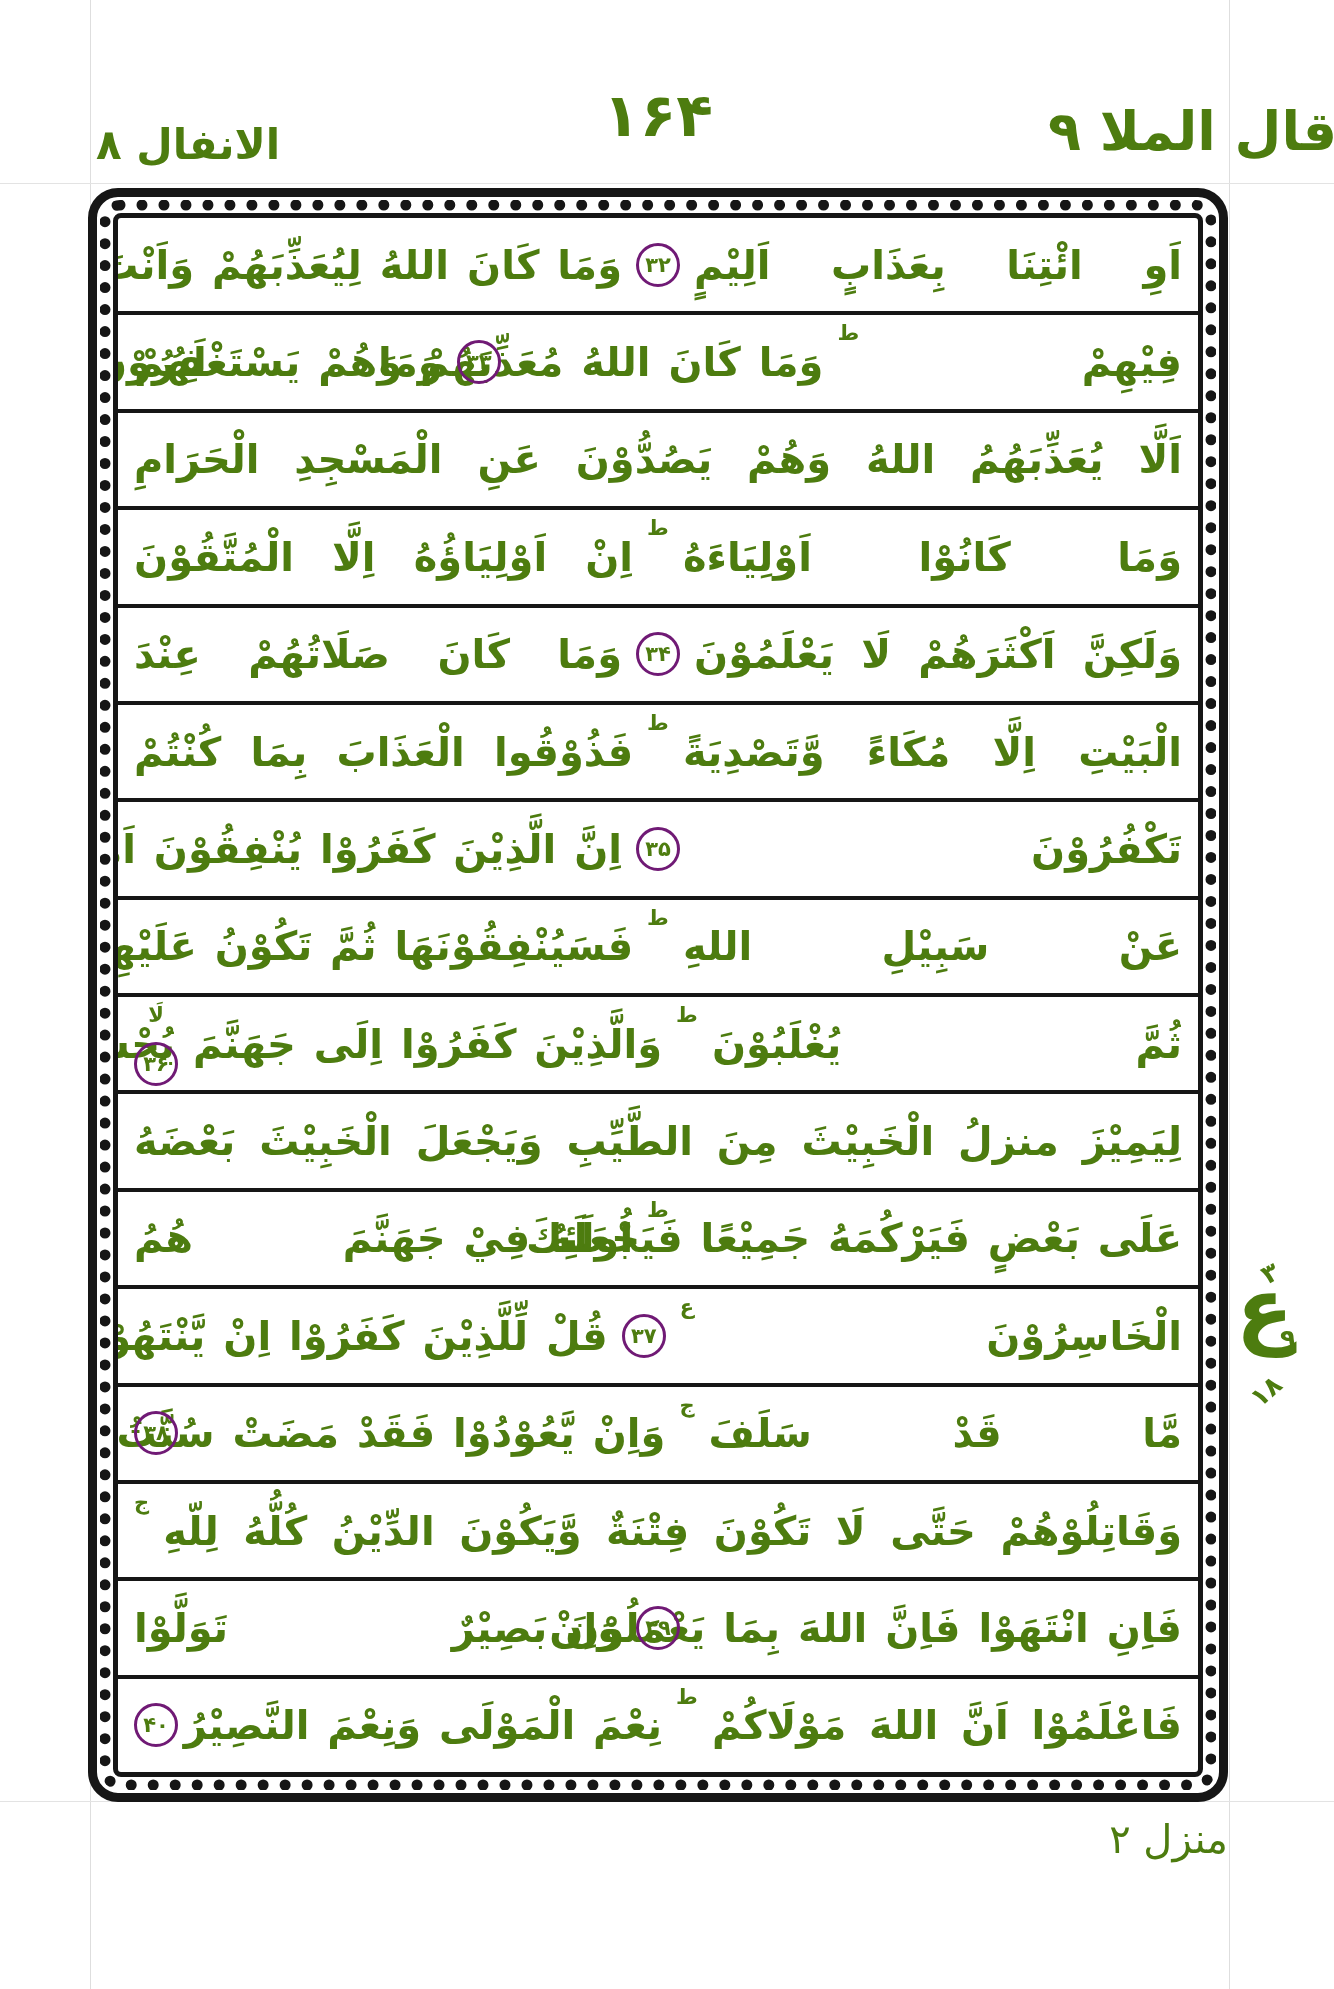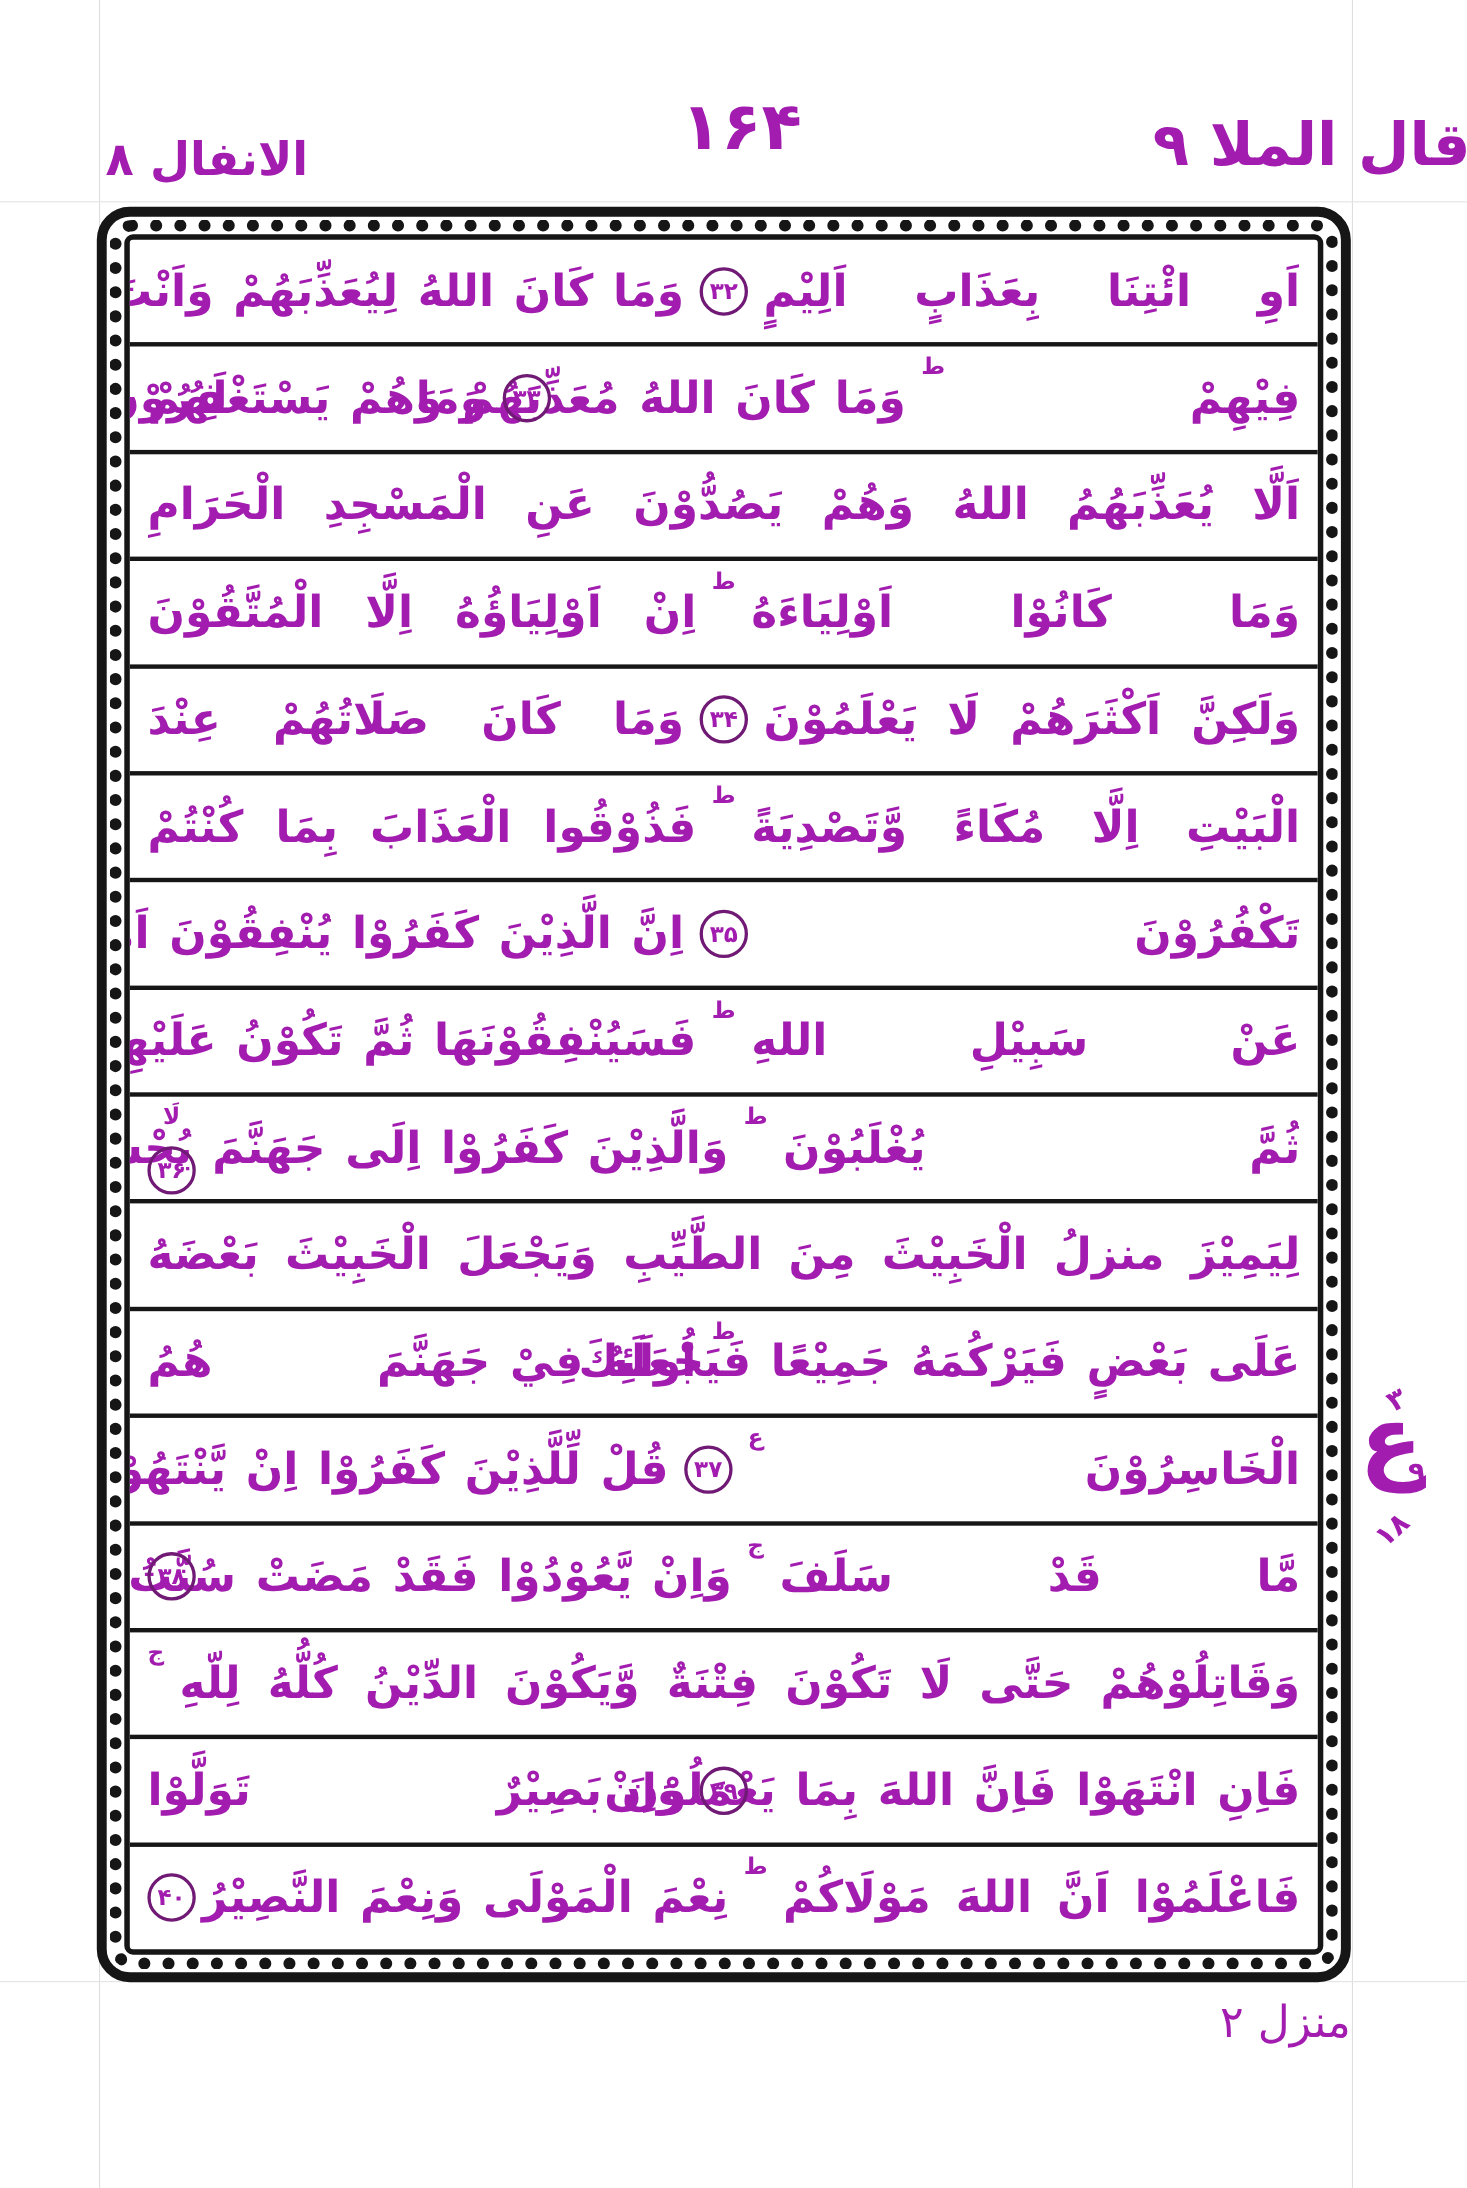--- a/index.html
+++ b/index.html
@@ -1,32 +1,32 @@
 <!DOCTYPE html>
 <html lang="ar"><head>
 <meta charset="utf-8">
 <style>
   html,body{margin:0;padding:0;background:#ffffff;}
   .page{
     position:relative;width:1334px;height:1989px;background:#ffffff;
-    font-family:"DejaVu Sans",sans-serif;color:#a21caf;overflow:hidden;
+    font-family:"DejaVu Sans",sans-serif;color:#4d7c0f;overflow:hidden;
   }
   
   .vguide{position:absolute;top:0;bottom:0;width:1px;background:#dedede;z-index:0;}
   .vguide.left{left:90px;}
   .vguide.right{left:1229px;}
   .hguide{position:absolute;left:0;right:0;height:1px;background:#e3e3e3;z-index:0;}
   .hguide.top{top:183px;}
   .hguide.bottom{top:1801px;}
 
   
   .hdr{position:absolute;z-index:2;direction:rtl;font-weight:700;white-space:nowrap;}
   .surah-title{left:96px;top:120px;font-size:42px;}
   .juz-title{left:1048px;top:100px;font-size:54px;}
-  .page-number{left:104px;top:80px;width:1140px;text-align:center;font-size:60px;letter-spacing:4px;}
+  .page-number{left:88px;top:80px;width:1140px;text-align:center;font-size:60px;letter-spacing:4px;}
 
   
   .frame-outer{
     position:absolute;left:88px;top:188px;width:1140px;height:1614px;z-index:1;
     box-sizing:border-box;border:9px solid #161616;border-radius:30px;
     padding:3px;background:#ffffff;
   }
   .frame-beads{
     box-sizing:border-box;height:100%;
     border:11px dotted #161616;border-radius:20px;padding:2px;

